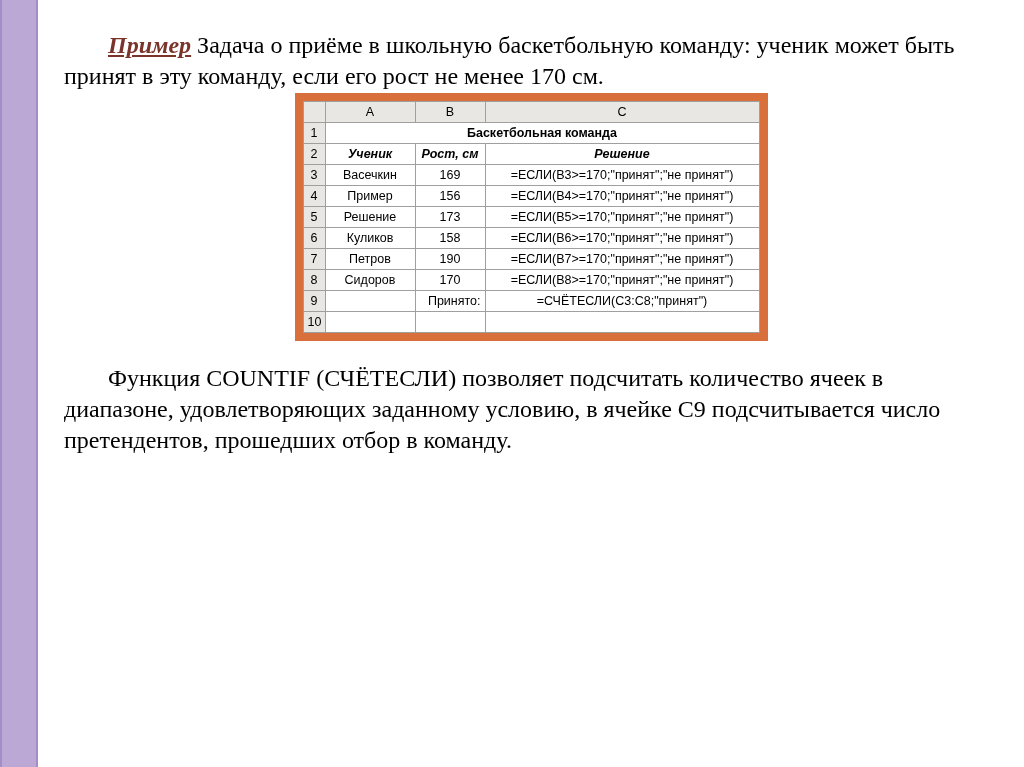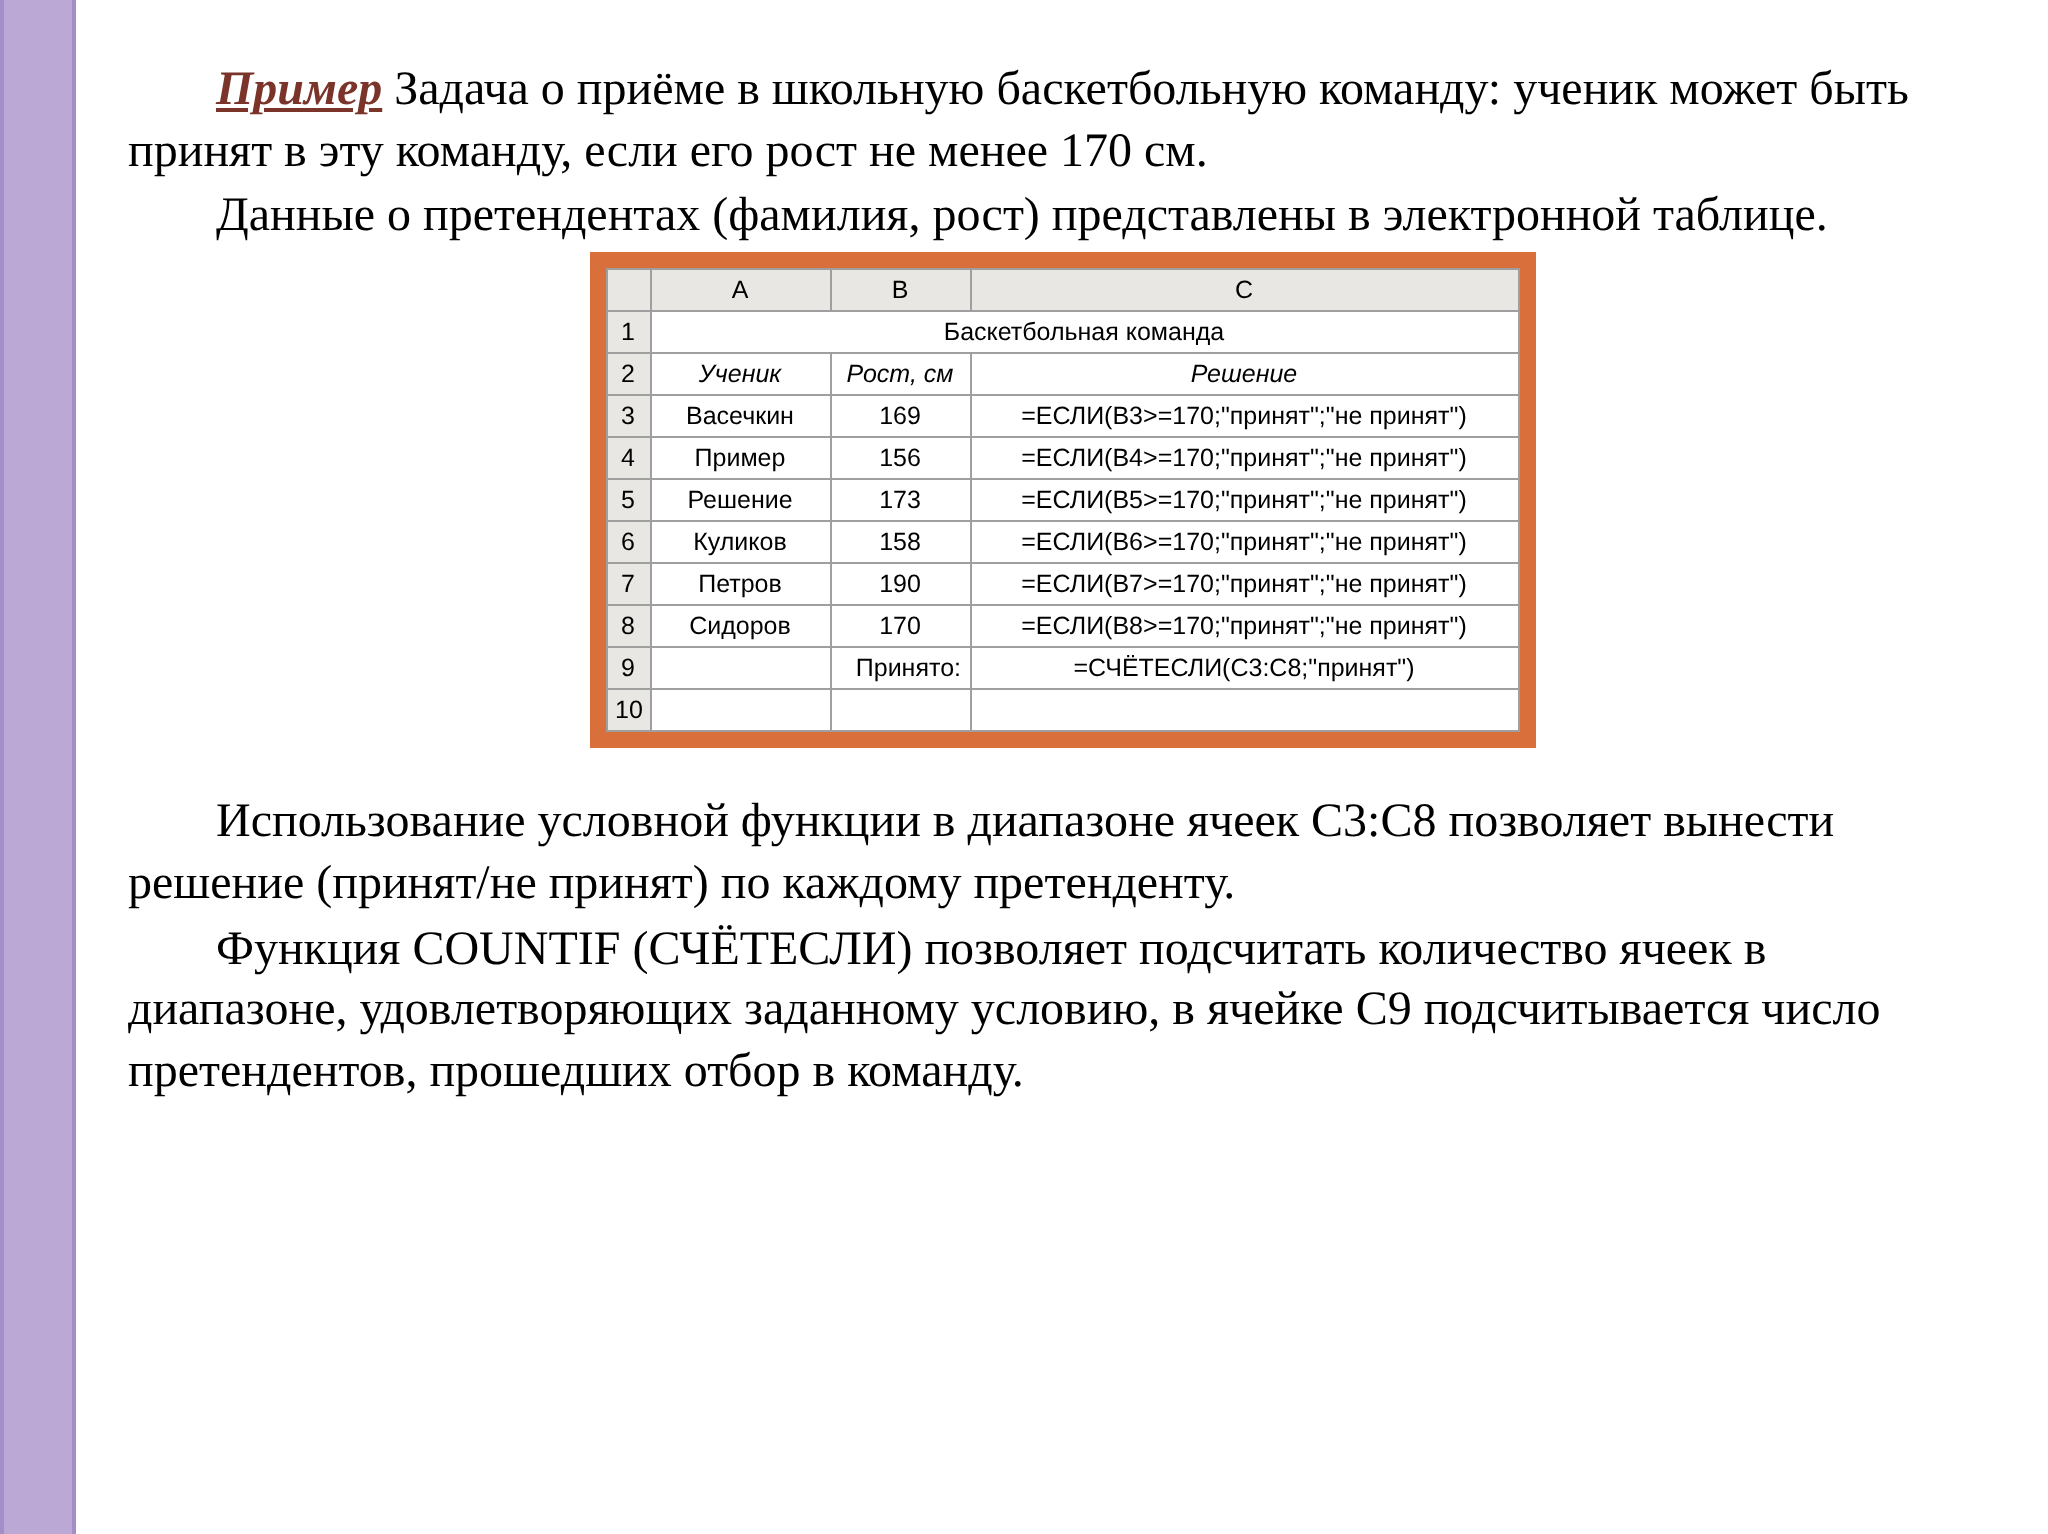--- a/index.html
+++ b/index.html
@@ -79,38 +79,37 @@
   table.sheet th.colA { width: 90px; }
   table.sheet th.colB { width: 70px; }
   table.sheet th.colC { width: auto; }
   td.rownum {
     background: #e8e7e3;
     text-align: center;
   }
   td.center { text-align: center; }
   td.left   { text-align: center; }
   td.right  { text-align: right; }
-  td.bold   { font-weight: normal; }
+  td.bold   { font-weight: bold; }
   td.italic { font-style: italic; }
 
   .below {
     margin-top: 22px;
   }
 </style>
 </head>
 <body>
 
 <div class="left-band"></div>
 
 <div class="content">
 
   <p class="para indent">
     <span class="example-word">Пример</span><span> Задача о приёме в школьную баскетбольную команду: ученик может быть принят в эту команду, если его рост не менее 170 см.</span>
   </p>
-  <p class="para indent">Данные о претендентах (фамилия, рост) представлены в электронной таблице.</p>
 
   <div class="sheet-wrap">
     <div class="sheet-inner">
       <table class="sheet">
         <colgroup>
           <col style="width:22px">
           <col style="width:90px">
           <col style="width:70px">
           <col>
         </colgroup>
@@ -178,17 +177,16 @@
           <td></td>
           <td></td>
           <td></td>
         </tr>
       </tbody>
         </table>
     </div>
   </div>
 
   <div class="below">
-    <p class="para indent">Использование условной функции в диапазоне ячеек C3:C8 позволяет вынести решение (принят/не принят) по каждому претенденту.</p>
     <p class="para indent">Функция COUNTIF (СЧЁТЕСЛИ) позволяет подсчитать количество ячеек в диапазоне, удовлетворяющих заданному условию, в ячейке C9 подсчитывается число претендентов, прошедших отбор в команду.</p>
   </div>
 
 </div>
 
 </body></html>

